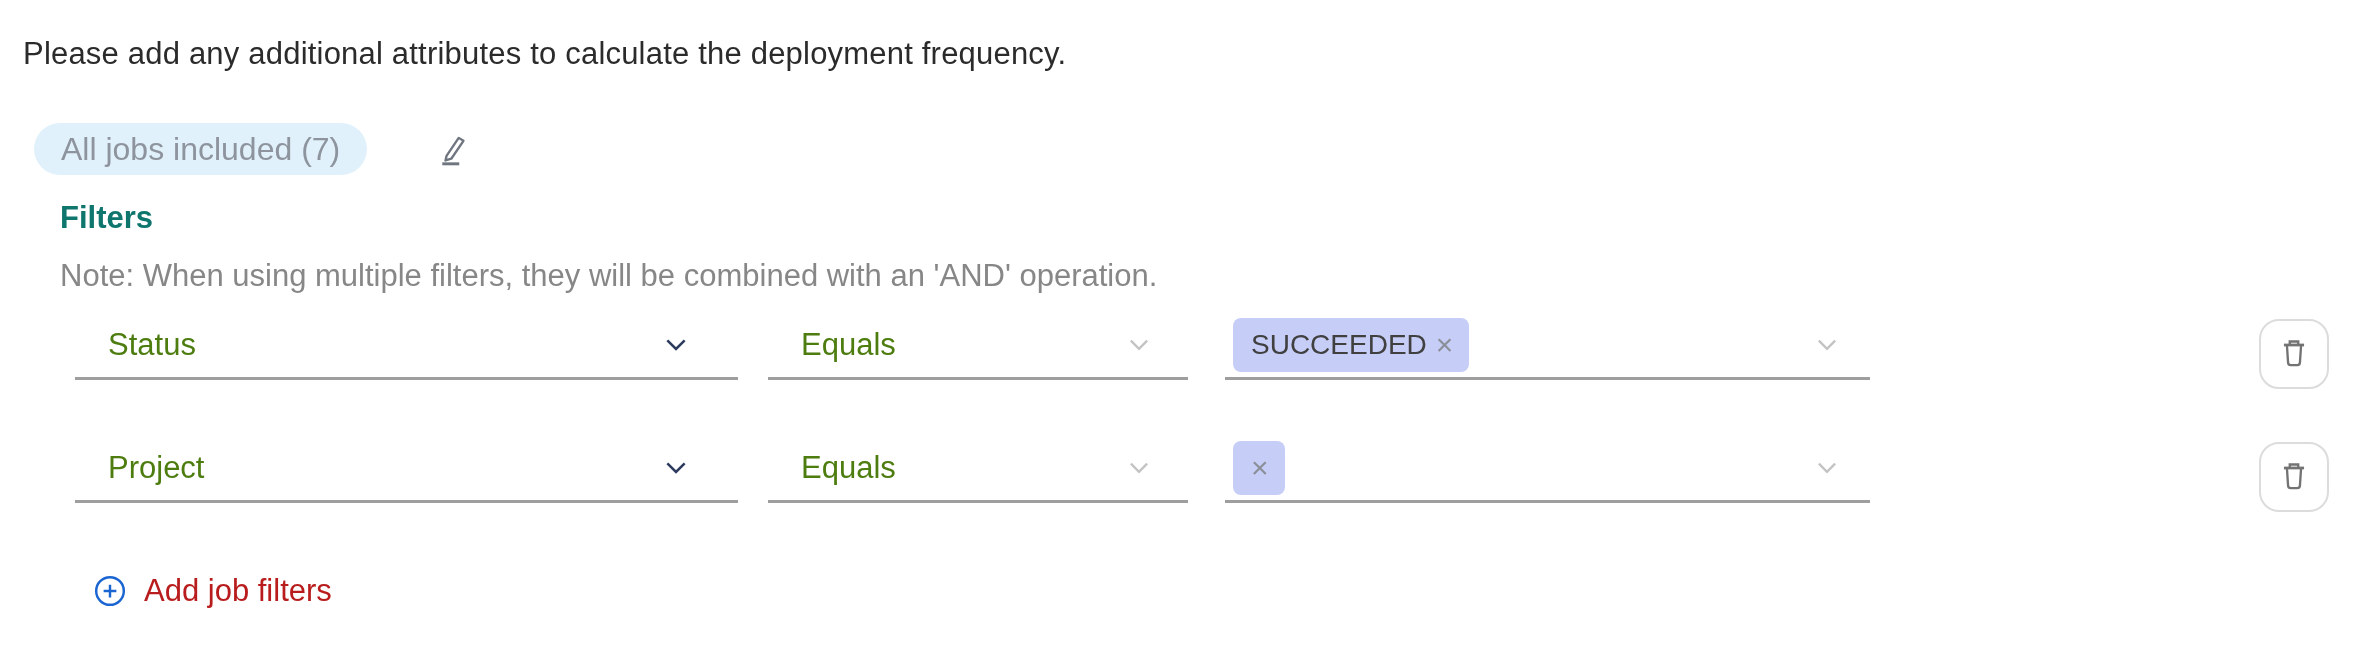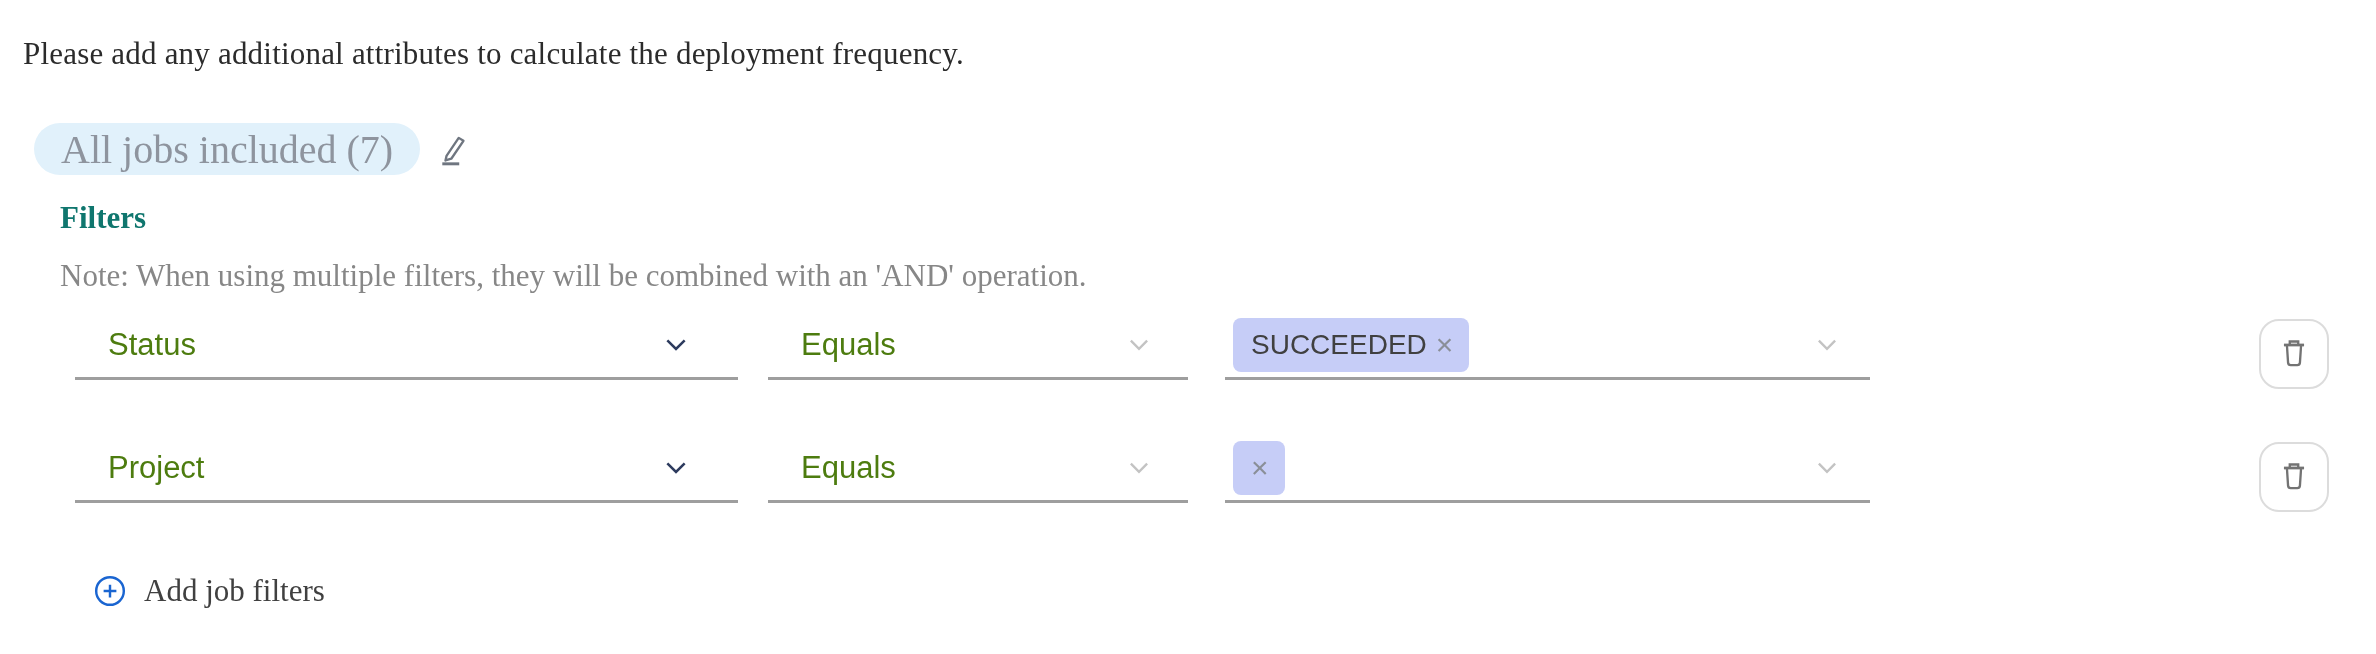--- a/index.html
+++ b/index.html
@@ -2,29 +2,29 @@
 <html><head>
 <meta charset="utf-8">
 <style>
   * { margin: 0; padding: 0; box-sizing: border-box; }
   html, body { background: #ffffff; }
   body {
     font-family: "Liberation Sans", "DejaVu Sans", sans-serif;
     width: 2376px; height: 654px; position: relative; overflow: hidden;
     color: #262626;
   }
-  .abs { position: absolute; font-family: Liberation Serif, serif; }
+  .abs { position: absolute; }
 
   .intro { left: 23px; top: 36px; font-size: 31px; color: #2b2b2b; letter-spacing: .2px; }
 
   .badge {
     left: 34px; top: 123px; height: 52px; padding: 0 27px;
     background: #e1f1fb; border-radius: 26px;
     display: inline-flex; align-items: center;
-    font-size: 40px; color: #8e949e;
+    font-size: 32px; color: #8e949e;
   }
 
   .edit-link {
     left: 437px; top: 124px; height: 50px;
     display: inline-flex; align-items: center; gap: 13px;
     cursor: pointer;
   }
   .edit-link .txt { font-size: 30px; font-weight: bold; color: #2457e0; }
 
   .filters-heading { left: 60px; top: 200px; font-size: 31px; font-weight: bold; color: #0f766e; }
@@ -62,21 +62,21 @@
     background: #ffffff; border: 2px solid #dcdcdc; border-radius: 20px;
     display: flex; align-items: center; justify-content: center; cursor: pointer;
   }
   .row1 .trash-btn { top: 319px; }
   .row2 .trash-btn { top: 442px; }
 
   .add-link {
     left: 93px; top: 568px; height: 46px;
     display: inline-flex; align-items: center; gap: 17px; cursor: pointer;
   }
-  .add-link .txt { font-size: 31px; color: #404040; }
+  .add-link .txt { font-size: 31px; color: #b91c1c; }
 
   svg { display: block; }
 </style>
 </head>
 <body>
 
 <div class="abs intro">Please add any additional attributes to calculate the deployment frequency.</div>
 
 <div class="abs badge">
   <span>All jobs included (7)</span>

